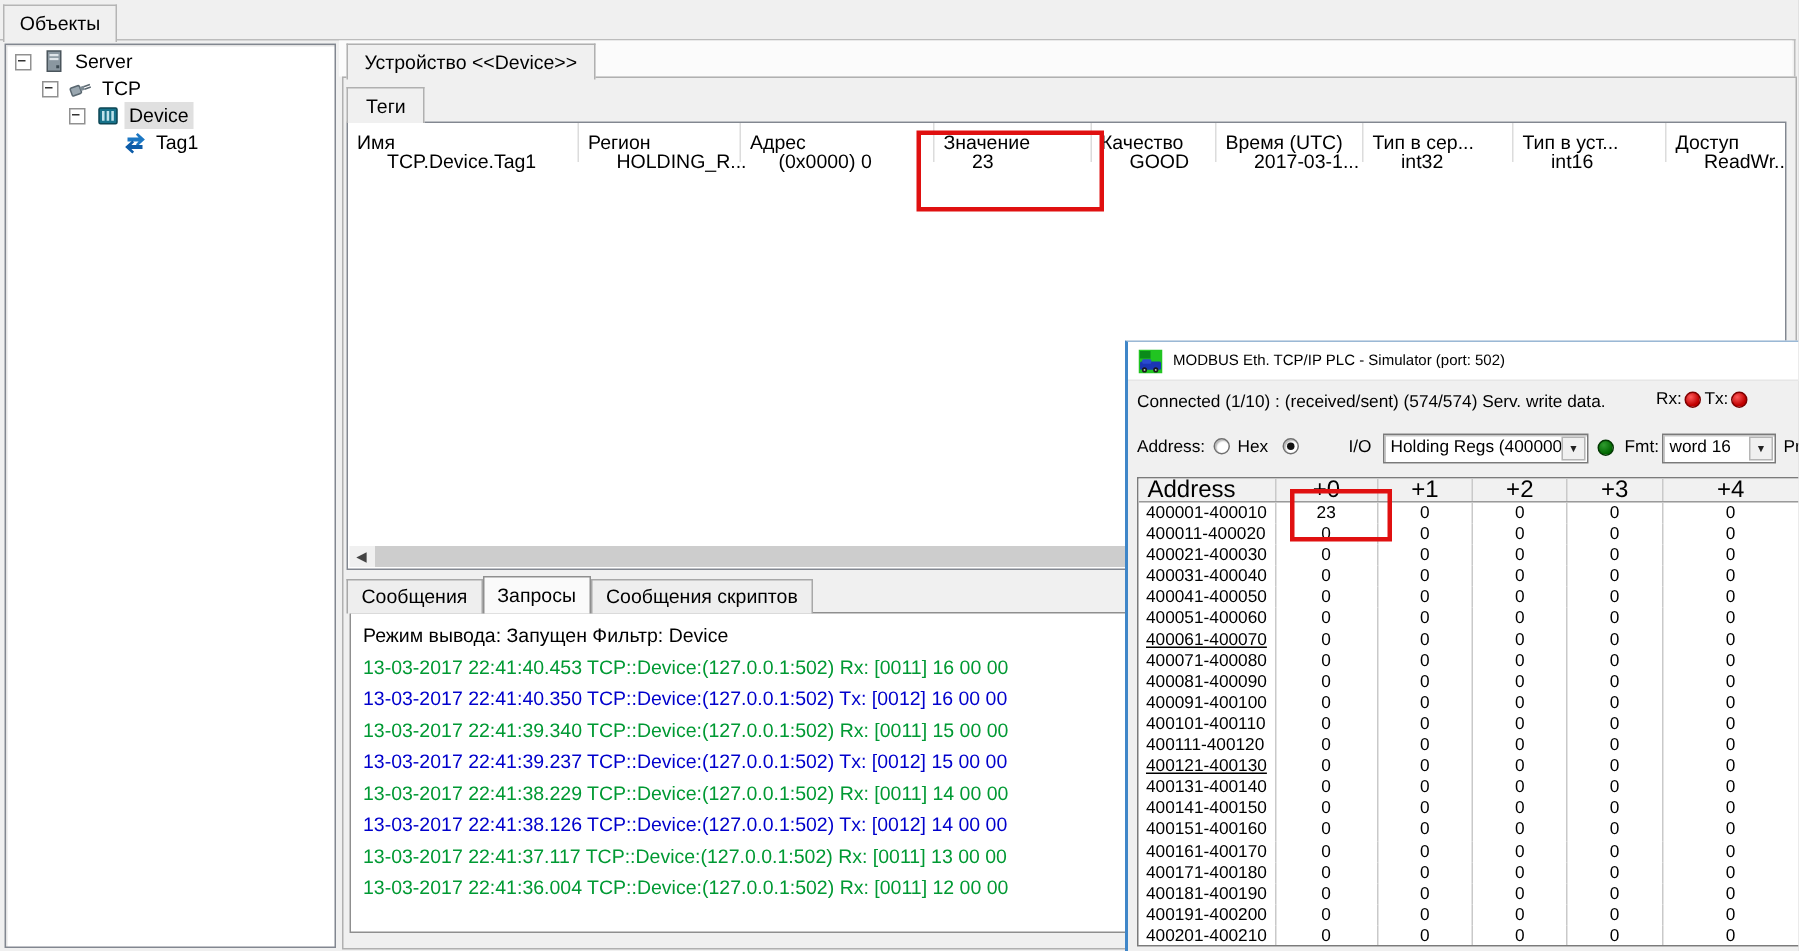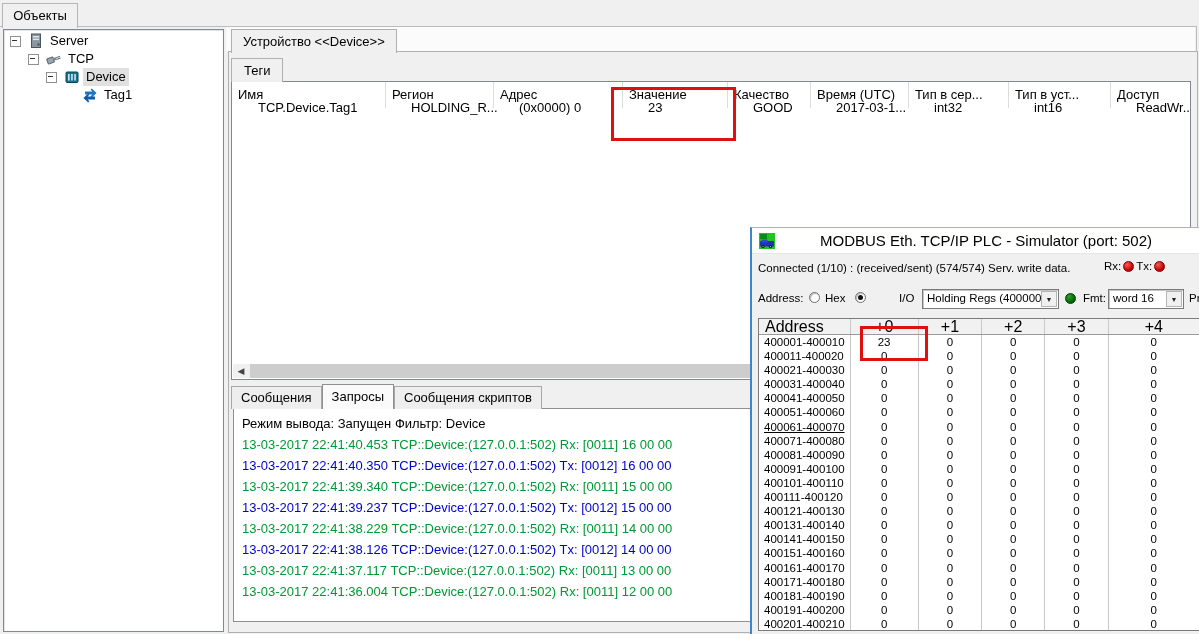--- a/index.html
+++ b/index.html
@@ -42,21 +42,21 @@
   .log-tab.active{height:24px;background:#fafafa;line-height:24px;border-color:#8f8f8f;}
   .log-panel{position:absolute;left:233px;top:408px;width:960px;height:212px;background:#fff;border:1px solid #8f8f8f;overflow:hidden;}
   .log-line{height:21px;line-height:21px;font-size:13px;padding-left:8px;white-space:nowrap;}
   .log-line.mode{color:#000;}
   .log-line.rx{color:var(--rx);}
   .log-line.tx{color:var(--tx);}
   .log-body{padding-top:4px;}
   
   .modbus-window{position:absolute;left:750px;top:227px;width:449px;height:407px;background:#f0f0f0;border-left:2px solid #3f86c8;border-top:1px solid #9ab8d5;overflow:hidden;z-index:10;}
   .mb-titlebar{position:absolute;left:0;top:0;width:100%;height:26px;background:#fff;border-bottom:1px solid #e6e6e6;display:flex;align-items:center;gap:7px;padding-left:7px;box-sizing:border-box;}
-  .mb-title{font-size:15px;white-space:nowrap;margin-left:38px;}
+  .mb-title{font-size:10px;white-space:nowrap;}
   .mb-icon{width:16px;height:16px;flex:0 0 16px;}
   .mb-status{position:absolute;left:6px;top:34px;font-size:11.5px;white-space:nowrap;}
   .mb-rxtx{position:absolute;left:352px;top:32px;font-size:11.5px;display:flex;align-items:center;gap:2px;}
   .led{width:11px;height:11px;border-radius:50%;display:inline-block;}
   .led.red{background:radial-gradient(circle at 35% 30%,#ff5a5a,var(--ledred) 65%);border:1px solid #7d0000;box-sizing:border-box;}
   .led.green{background:radial-gradient(circle at 35% 30%,#2f9b2f,var(--ledgreen) 70%);border:1px solid #033803;box-sizing:border-box;}
   .mb-addr-row{position:absolute;left:0;top:56px;width:100%;height:30px;font-size:11.5px;}
   .mb-addr-row .lbl{position:absolute;top:8px;white-space:nowrap;}
   .radio{position:absolute;top:8px;width:11px;height:11px;border-radius:50%;background:#fff;border:1px solid #707070;box-shadow:inset 1px 1px 1px #b9b9b9;box-sizing:border-box;}
   .radio.sel::after{content:"";position:absolute;left:2px;top:2px;width:5px;height:5px;border-radius:50%;background:#111;}
@@ -319,21 +319,21 @@
           </div>
           <div class="mbg-row">
             <div class="mbg-cell addr" style="width: 109px;">400111-400120</div>
             <div class="mbg-cell" style="width: 82px;">0</div>
             <div class="mbg-cell" style="width: 76px;">0</div>
             <div class="mbg-cell" style="width: 76px;">0</div>
             <div class="mbg-cell" style="width: 76px;">0</div>
             <div class="mbg-cell" style="width: 110px;">0</div>
           </div>
           <div class="mbg-row">
-            <div class="mbg-cell addr" style="width: 109px;">400121-400130</div>
+            <div class="mbg-cell addr" style="width: 109px; text-decoration: underline;">400121-400130</div>
             <div class="mbg-cell" style="width: 82px;">0</div>
             <div class="mbg-cell" style="width: 76px;">0</div>
             <div class="mbg-cell" style="width: 76px;">0</div>
             <div class="mbg-cell" style="width: 76px;">0</div>
             <div class="mbg-cell" style="width: 110px;">0</div>
           </div>
           <div class="mbg-row">
             <div class="mbg-cell addr" style="width: 109px;">400131-400140</div>
             <div class="mbg-cell" style="width: 82px;">0</div>
             <div class="mbg-cell" style="width: 76px;">0</div>

